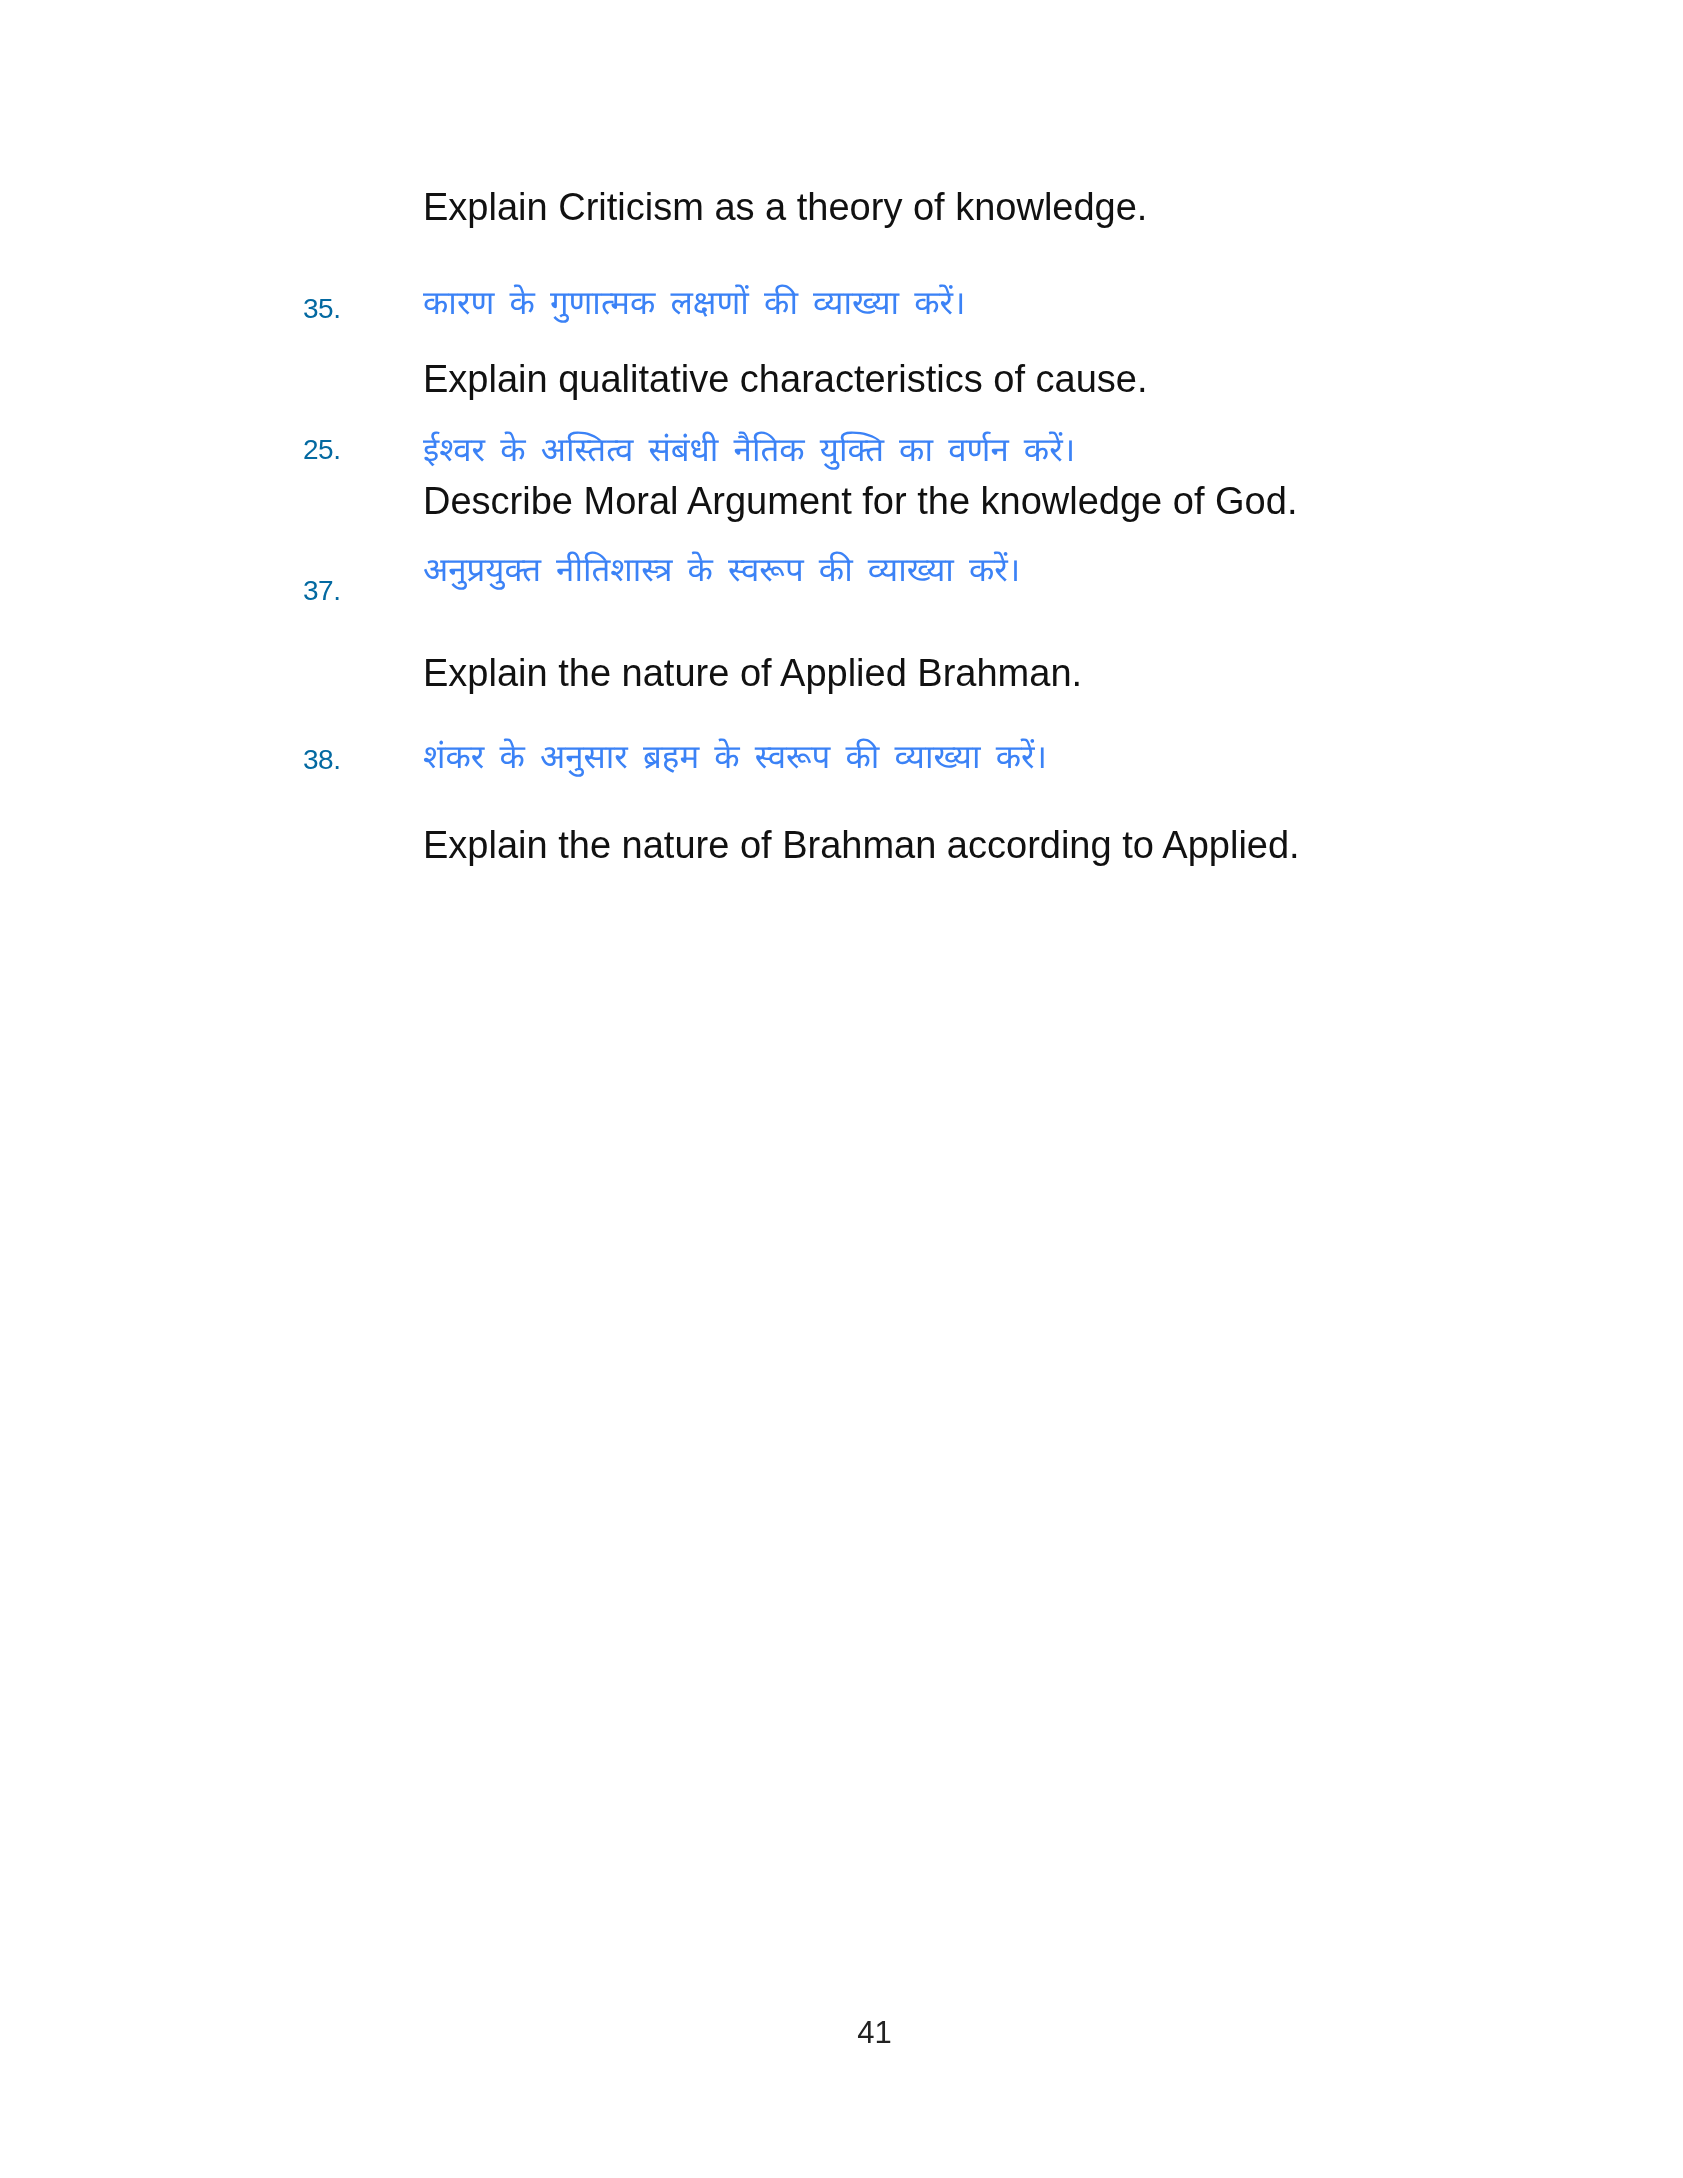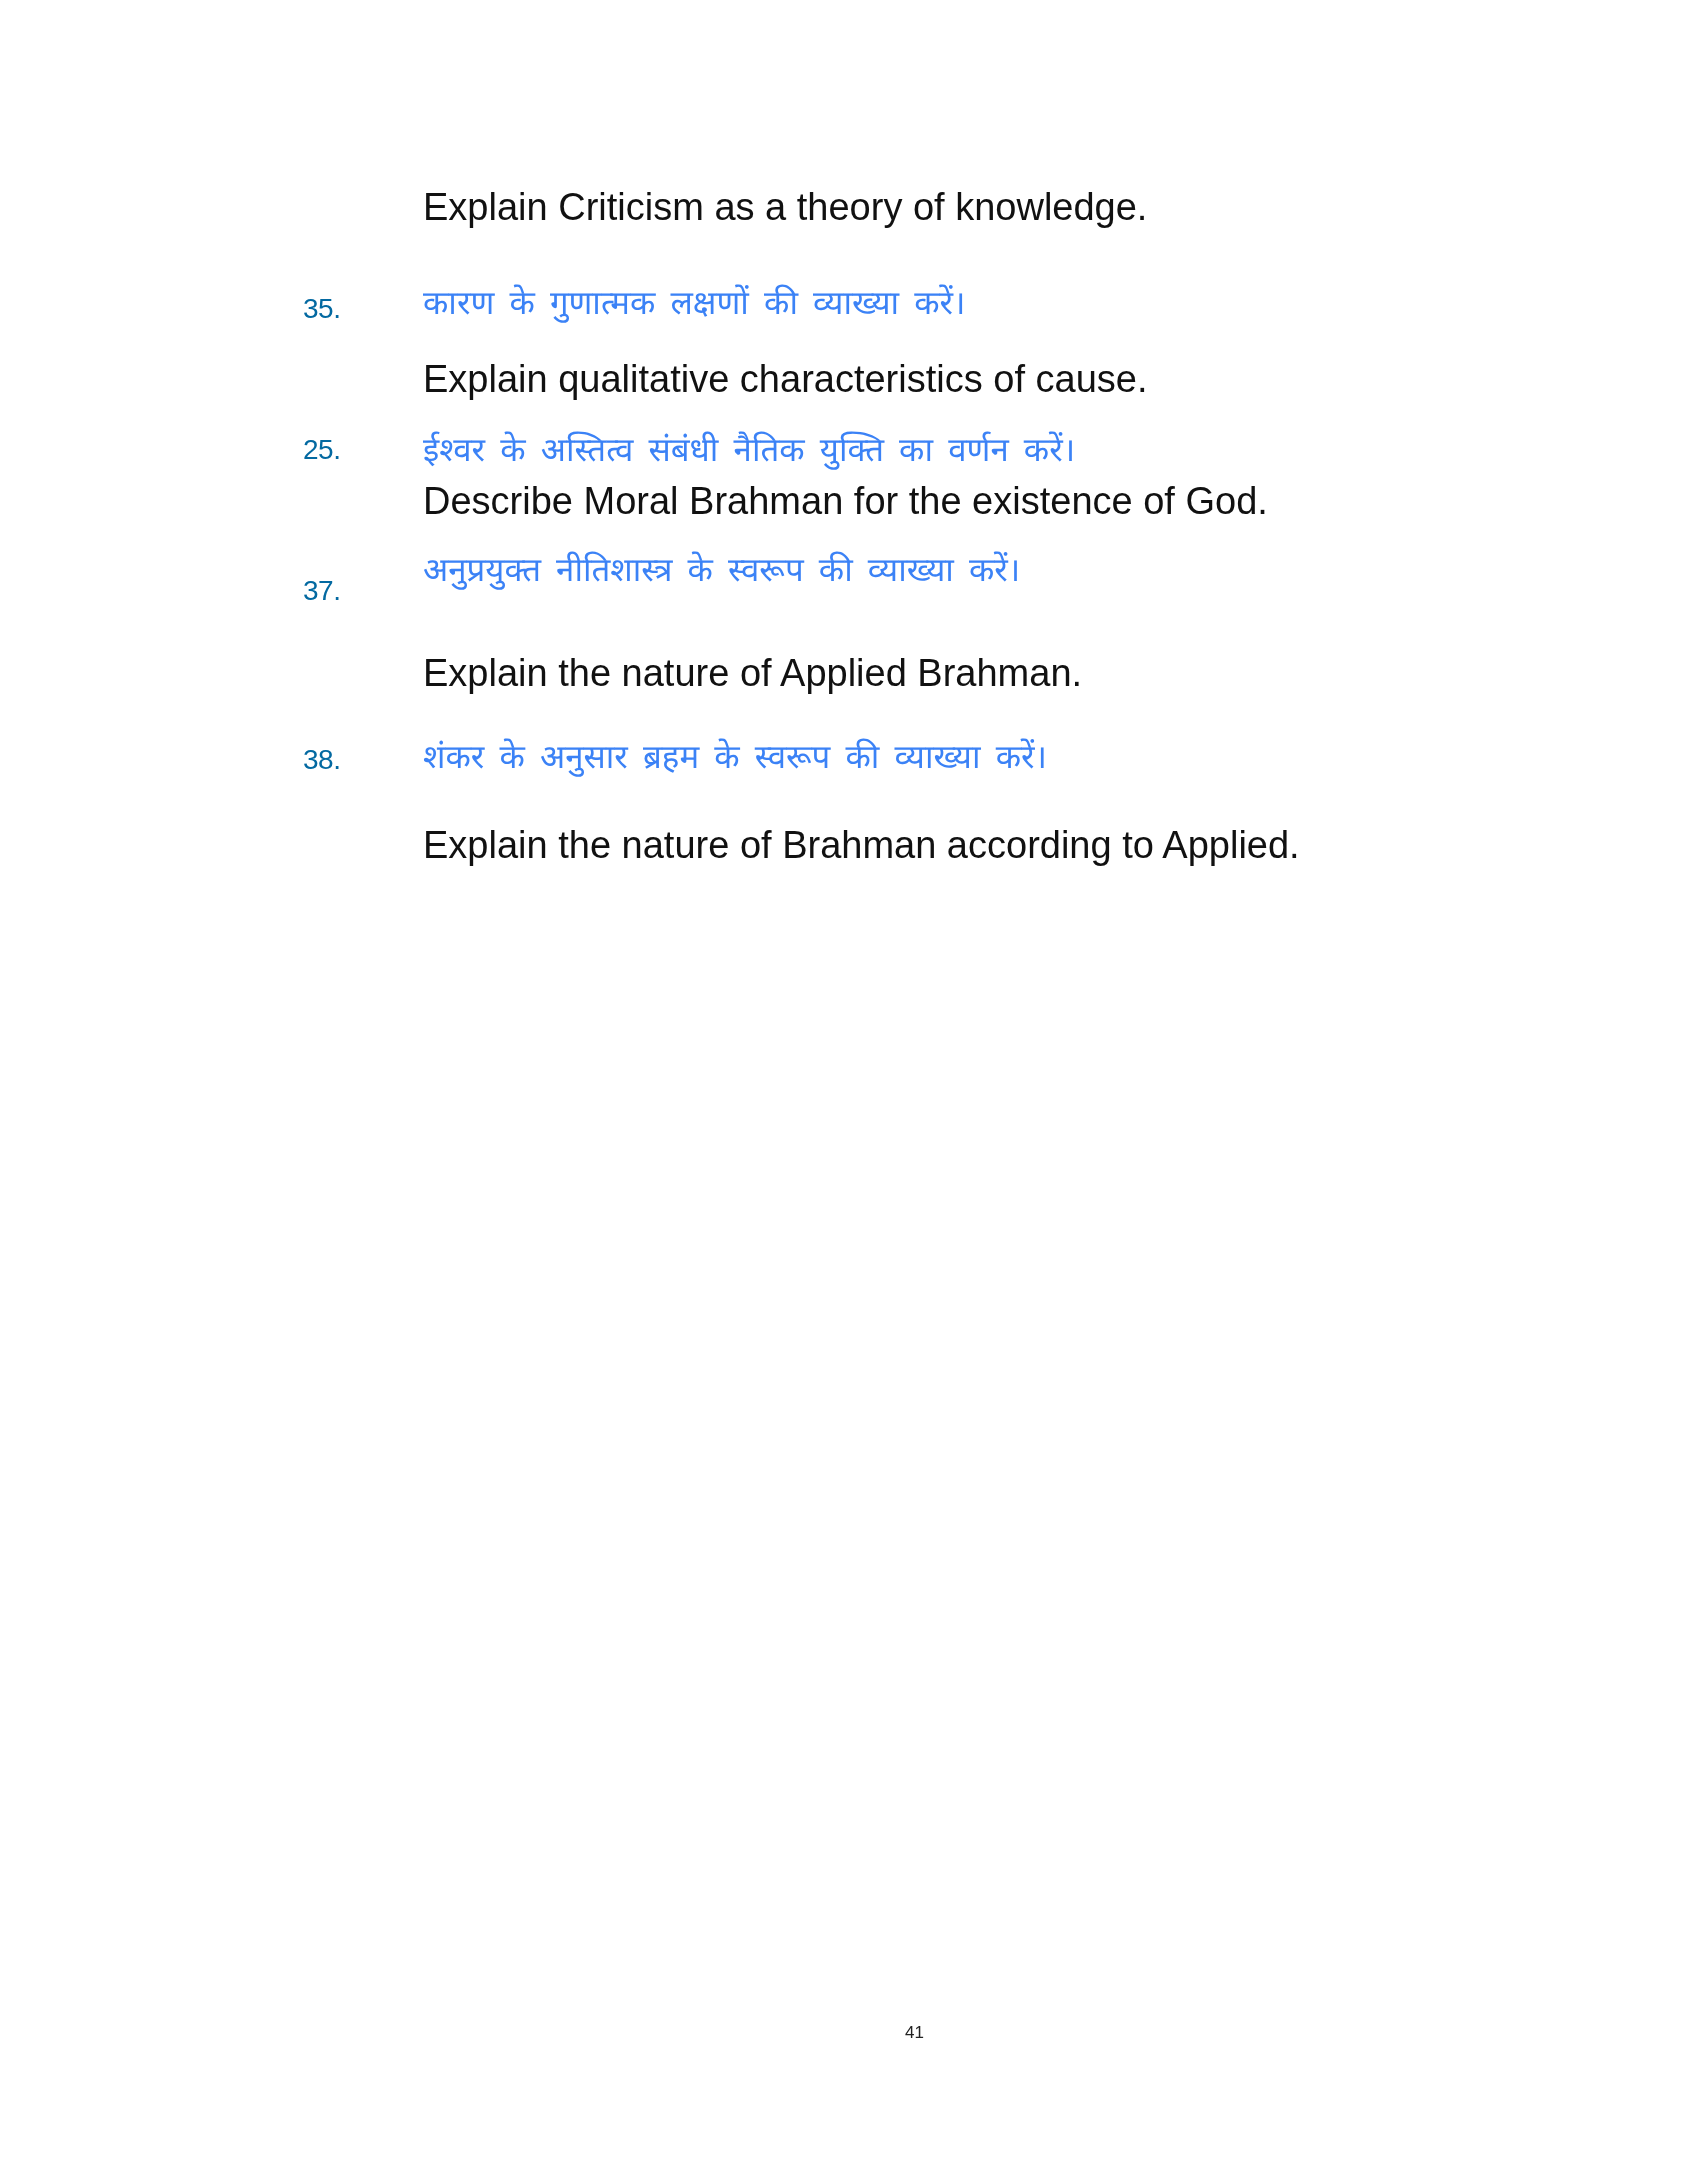--- a/index.html
+++ b/index.html
@@ -49,22 +49,22 @@
       line-height: 32px;
       white-space: nowrap;
       font-family: "Liberation Sans", sans-serif;
       color: #0369a1;
       letter-spacing: -0.5px;
     }
     .page-number {
       position: absolute;
       left: 825px;
       width: 99px;
-      text-align: right;
-      font-size: 17px;
+      text-align: center;
+      font-size: 31px;
       line-height: 28px;
       font-family: "Liberation Sans", sans-serif;
       color: #222222;
     }
   </style>
 </head>
 <body>
 
 <div class="page">
 
@@ -72,21 +72,21 @@
 
   <div>
     <div class="qnum" style="top:293px;">35.</div>
     <div class="hi" style="top:281px;">कारण के गुणात्मक लक्षणों की व्याख्या करें।</div>
     <div class="en" style="top:359px;">Explain qualitative characteristics of cause.</div>
   </div>
 
   <div>
     <div class="qnum" style="top:434px;">25.</div>
     <div class="hi" style="top:428px;">ईश्वर के अस्तित्व संबंधी नैतिक युक्ति का वर्णन करें।</div>
-    <div class="en" style="top:481px;">Describe Moral Brahman for the existence of God.</div>
+    <div class="en" style="top:481px;">Describe Moral Argument for the knowledge of God.</div>
   </div>
 
   <div>
     <div class="qnum" style="top:575px;">37.</div>
     <div class="hi" style="top:548px;">अनुप्रयुक्त नीतिशास्त्र के स्वरूप की व्याख्या करें।</div>
     <div class="en" style="top:653px;">Explain the nature of Applied Brahman.</div>
   </div>
 
   <div>
     <div class="qnum" style="top:744px;">38.</div>

